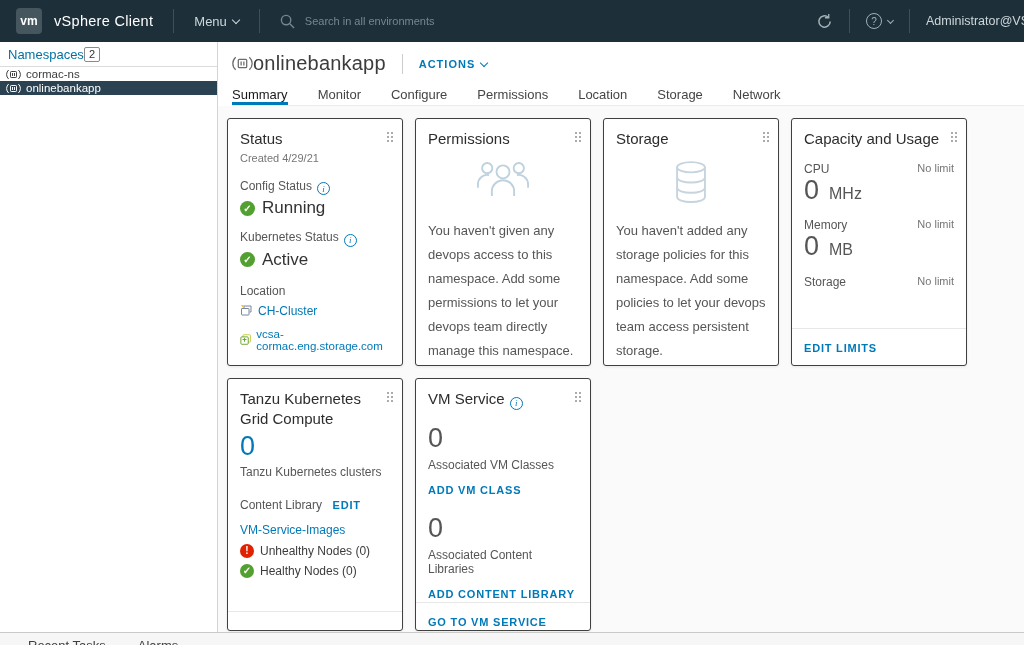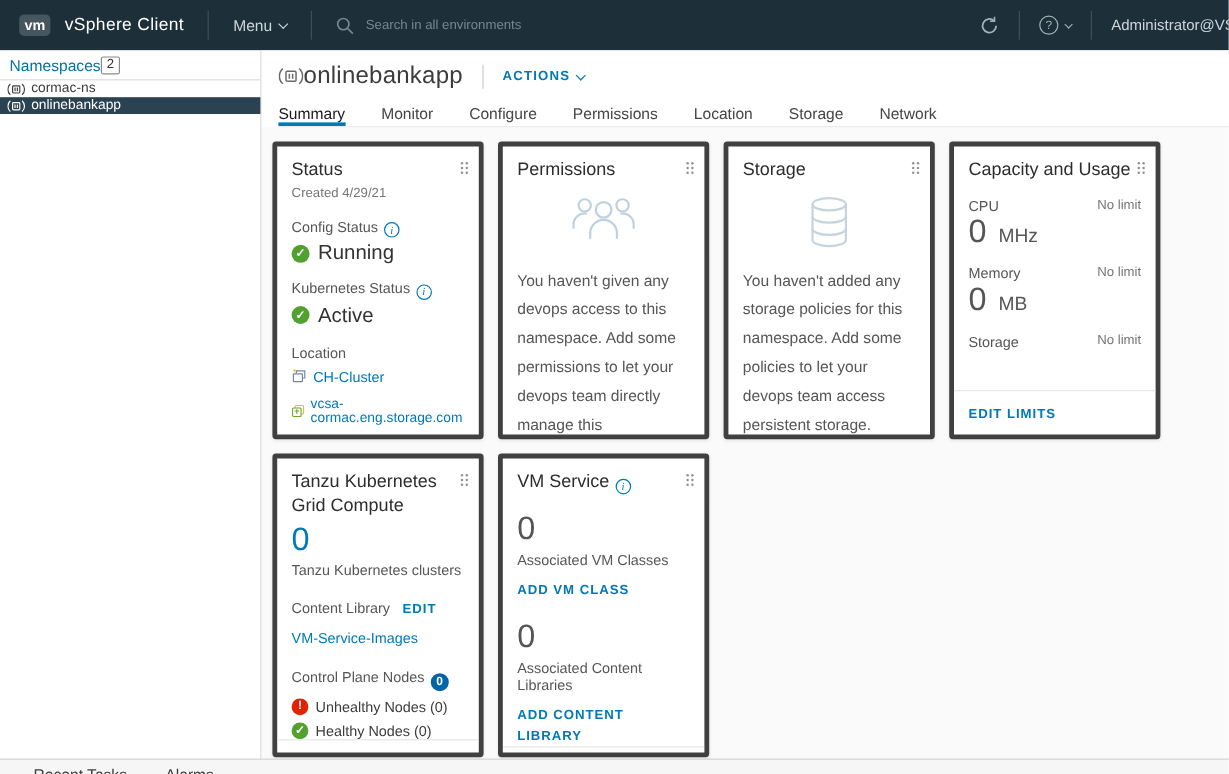--- a/index.html
+++ b/index.html
@@ -4,21 +4,21 @@
 <style>
   * { box-sizing: border-box; }
   html,body { margin:0; padding:0; }
   body {
     width:1024px; height:645px; overflow:hidden;
     font-family:"Liberation Sans", sans-serif;
     background:#fff; color:#333;
   }
   
   .topbar { height:42px; background:#1d2f39; display:flex; align-items:center; color:#fff; }
-  .vm-logo { width:26px; height:18px; margin-left:16px; background:#46565f; border-radius:4px;
+  .vm-logo { width:26px; height:26px; margin-left:16px; background:#46565f; border-radius:4px;
     display:flex; align-items:center; justify-content:center; font-size:12px; font-weight:700; }
   .apptitle { font-size:14.5px; margin-left:12px; letter-spacing:.3px; color:#fff; }
   .tdiv { width:1px; height:24px; background:#3e4f58; margin:0 20px; }
   .menu-btn { font-size:13px; color:#cdd7db; display:flex; align-items:center; cursor:pointer; }
   .chev { width:6px; height:6px; border-right:1.5px solid currentColor; border-bottom:1.5px solid currentColor;
     transform:rotate(45deg); display:inline-block; margin-left:6px; margin-bottom:2px; }
   .search { display:flex; align-items:center; gap:10px; color:#76878f; font-size:11px; }
   .top-right { margin-left:auto; display:flex; align-items:center; }
   .icon-btn { display:flex; align-items:center; color:#a4b1b7; cursor:pointer; }
   .help-circle { width:16px; height:16px; border:1px solid #a4b1b7; border-radius:50%;
@@ -42,21 +42,21 @@
   .obj-head { display:flex; align-items:center; }
   .obj-title { font-size:20px; color:#3c3c3c; margin-left:7px; letter-spacing:.2px; }
   .vline { width:1px; height:20px; background:#ccc; margin:0 16px; }
   .actions { color:#0079b8; font-size:11px; font-weight:700; letter-spacing:1px;
     display:flex; align-items:center; cursor:pointer; }
   .tabs { display:flex; margin-top:12px; border-bottom:1px solid #ebebeb; }
   .tab { margin-right:30px; font-size:13px; color:#454545; cursor:pointer; }
   .tab.active { color:#1a1a1a; border-bottom:3px solid #0079b8; }
   
   .cards { padding:12px 0 0 9px; display:flex; flex-wrap:wrap; gap:12px; align-content:flex-start; flex:1; }
-  .card { width:176px; background:#fff; border:4px solid #404040; border-radius:3px;
+  .card { width:176px; background:#fff; border:1px solid #404040; border-radius:3px;
     box-shadow:0 1px 3px rgba(0,0,0,.08); display:flex; flex-direction:column; overflow:hidden; }
   .r1 { height:248px; } .r2 { height:253px; }
   .head { display:flex; justify-content:space-between; align-items:flex-start; padding:10px 9px 0 12px; }
   .card h3 { margin:0; font-size:15px; font-weight:400; color:#2d2d2d; line-height:1.3; }
   .drag { display:grid; grid-template-columns:repeat(2,2px); grid-auto-rows:2px; gap:2px;
     margin-top:3px; cursor:grab; flex:none; }
   .drag i { background:#8f8f8f; border-radius:50%; }
   .body12 { padding:0 12px; }
   .muted { font-size:11px; color:#767676; }
   .small-label { font-size:12px; color:#565656; }
@@ -341,23 +341,20 @@
         <div class="body12">
           <div class="zero blue" style="margin-top:4px">0</div>
           <div class="small-label" style="margin-top:3px">Tanzu Kubernetes clusters</div>
           <div style="margin-top:16px">
             <span class="small-label">Content Library</span>
             <a class="caps-link" style="margin-left:6px">EDIT</a>
           </div>
           <div style="margin-top:7px">
             <a class="link">VM-Service-Images</a>
           </div>
-          <div class="small-label" style="margin-top:16px">
-            <span>Control Plane Nodes</span><span class="badge0">0</span>
-          </div>
           <div class="node-row">
             <span class="err-icon">!</span>
             <span>Unhealthy Nodes (0)</span>
           </div>
           <div class="node-row">
             <span class="ok-icon" style="width:14px;height:14px">✓</span>
             <span>Healthy Nodes (0)</span>
           </div>
         </div>
         <div class="footer">

